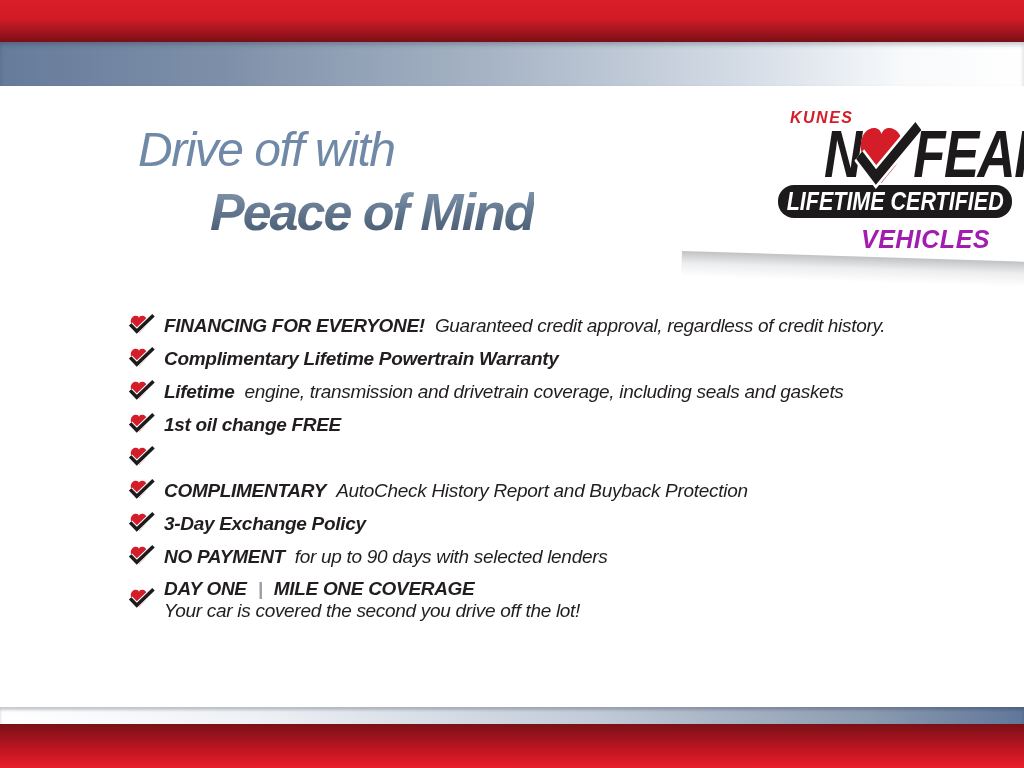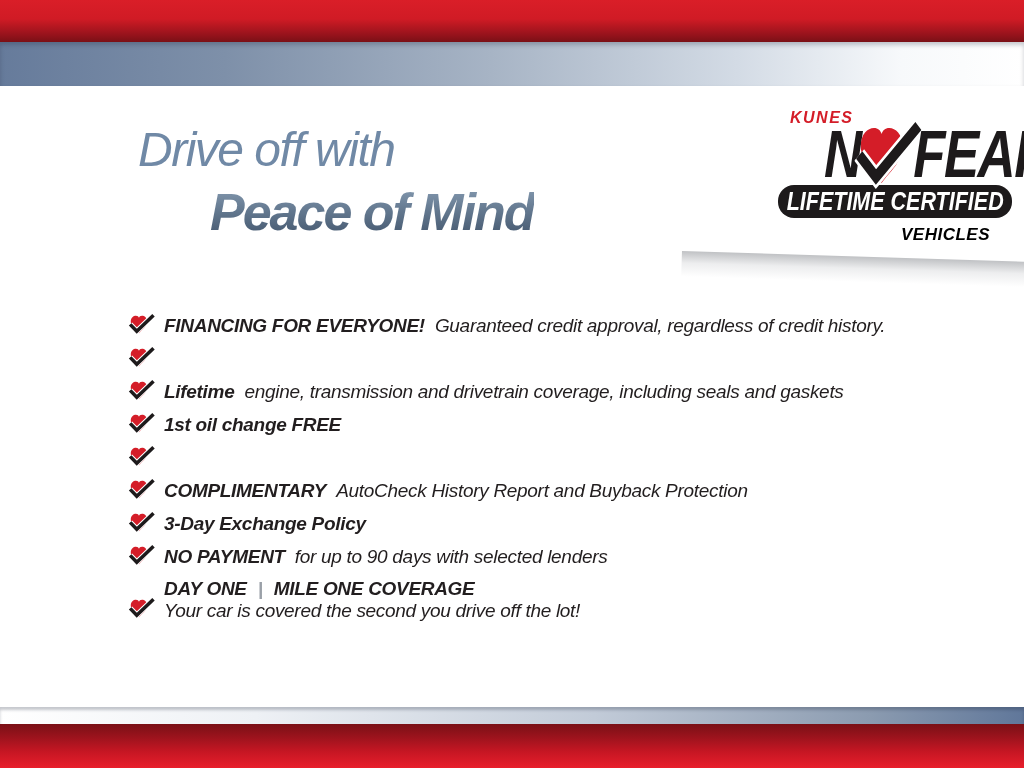--- a/index.html
+++ b/index.html
@@ -122,37 +122,37 @@
     font-weight: bold;
     font-style: italic;
     color: #ffffff;
     letter-spacing: 0;
     transform: scaleX(0.86);
     white-space: nowrap;
   }
   .logo-tagline {
     margin: 7px 22px 0 0;
     align-self: flex-end;
-    font-size: 17px;
+    font-size: 25px;
     font-weight: bold;
     font-style: italic;
     letter-spacing: 0.5px;
-    color: #000000;
+    color: #a21caf;
   }
 
   
   .benefits {
     position: absolute;
     left: 128px; top: 314px;
     width: 886px;
     list-style: none;
   }
   .benefit {
     display: flex;
-    align-items: flex-end;
+    align-items: center;
     margin-bottom: 10px;
   }
   .bullet { width: 27px; height: 24px; flex: 0 0 auto; margin: -1px 9px 0 0; }
   .benefit-text {
     font-size: 19px;
     font-style: italic;
     letter-spacing: -0.3px;
     line-height: 22px;
     color: #221e1f;
     white-space: nowrap;
@@ -207,20 +207,27 @@
       
     </div>
   </li>
 
   <li class="benefit">
     <svg class="bullet" viewBox="0 0 42 38" aria-hidden="true">
       <path d="M17 32 C 12 26.5, 4 21.5, 4 13.5 C 4 7.5, 8.3 4.5, 12.2 4.5 C 14.8 4.5, 16.4 5.8, 17 7.5 C 17.6 5.8, 19.2 4.5, 21.8 4.5 C 25.7 4.5, 30 7.5, 30 13.5 C 30 21.5, 22 26.5, 17 32 Z" fill="#d41d28"></path>
       <path d="M3 18 L13.5 29 L40 3.5" fill="none" stroke="#ffffff" stroke-width="9"></path>
       <path d="M3 18 L13.5 29 L40 3.5" fill="none" stroke="#1d1a1b" stroke-width="5.6"></path>
     </svg>
+    <div class="benefit-text">
+      <span class="b">Complimentary Lifetime Powertrain Warranty</span>
+      
+      
+      
+      
+    </div>
   </li>
 
   <li class="benefit">
     <svg class="bullet" viewBox="0 0 42 38" aria-hidden="true">
       <path d="M17 32 C 12 26.5, 4 21.5, 4 13.5 C 4 7.5, 8.3 4.5, 12.2 4.5 C 14.8 4.5, 16.4 5.8, 17 7.5 C 17.6 5.8, 19.2 4.5, 21.8 4.5 C 25.7 4.5, 30 7.5, 30 13.5 C 30 21.5, 22 26.5, 17 32 Z" fill="#d41d28"></path>
       <path d="M3 18 L13.5 29 L40 3.5" fill="none" stroke="#ffffff" stroke-width="9"></path>
       <path d="M3 18 L13.5 29 L40 3.5" fill="none" stroke="#1d1a1b" stroke-width="5.6"></path>
     </svg>
     <div class="benefit-text">
       <span class="b">Lifetime</span>

